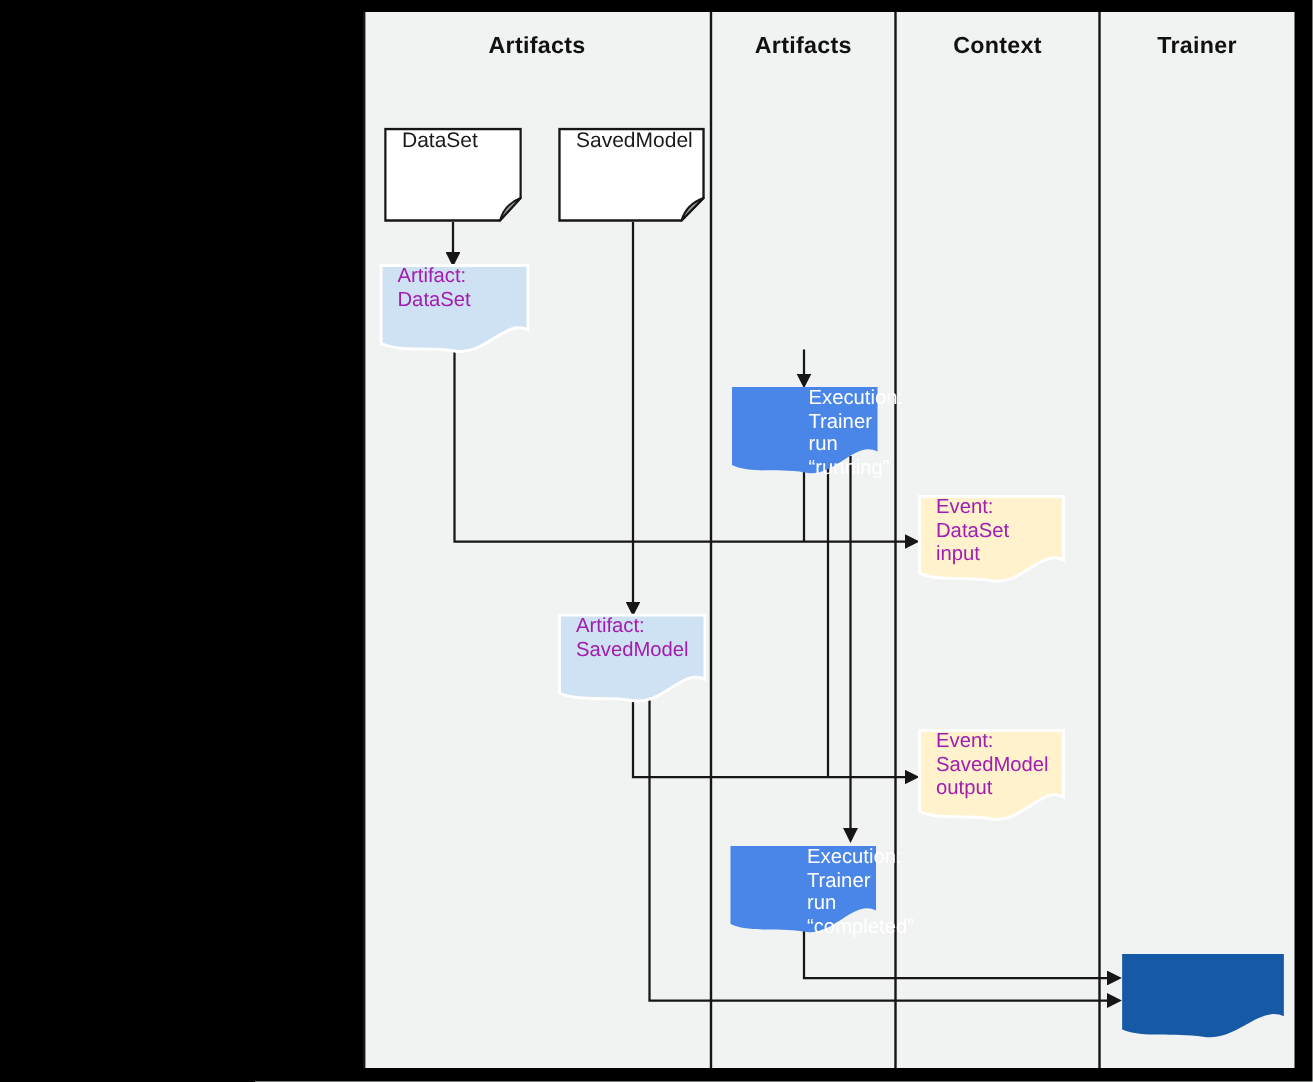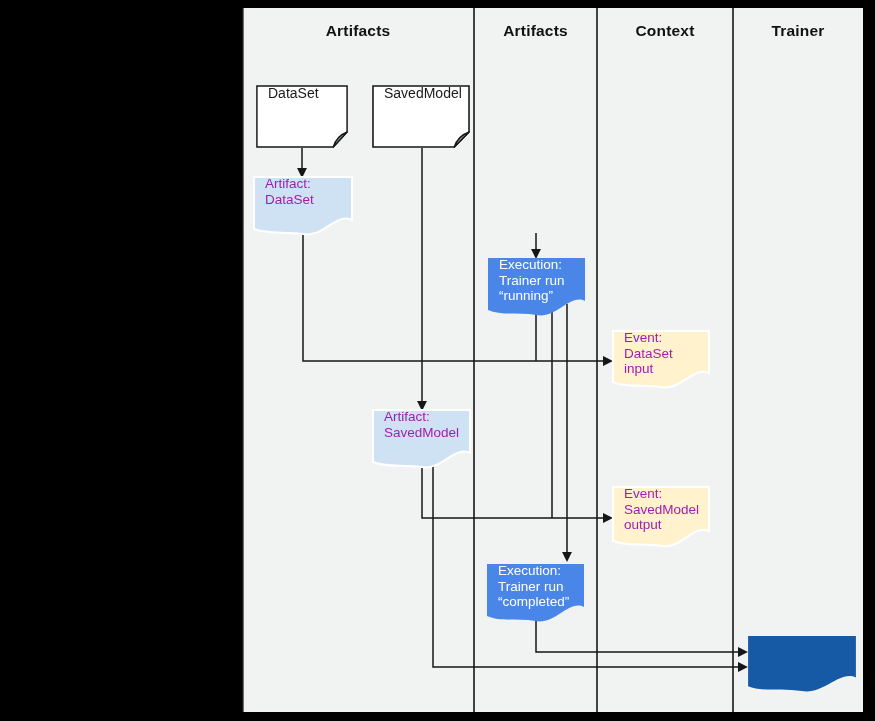--- a/index.html
+++ b/index.html
@@ -16,21 +16,21 @@
     position:absolute;top:14px;text-align:center;
     font-size:15.5px;font-weight:700;color:#111;letter-spacing:.2px;
   }
   .node{position:absolute;display:flex;flex-direction:column;justify-content:flex-start;box-sizing:border-box;}
   .node svg{position:absolute;left:0;top:0;width:100%;height:100%;}
   .node .lbl{position:relative;z-index:2;white-space:pre-line;}
   .note{padding:0 6px 10px 12px;}
   .note .lbl{font-size:14px;color:#1a1a1a;}
   .flow{padding:0 6px 13px 12px;}
   .flow .lbl{font-size:13.5px;line-height:15.5px;color:#a21caf;}
-  .flow.dark .lbl{color:#ffffff;}
+  .flow.dark .lbl{color:#ffffff;margin-left:40px;}
 </style>
 </head>
 <body>
 
 <div class="canvas">
 
   <svg class="wires" viewBox="0 0 621 704">
     <defs>
       <marker id="arr" viewBox="0 0 10 10" refX="2" refY="5" markerWidth="6.6" markerHeight="6.6" orient="auto">
         <path d="M0,0 L10,5 L0,10 Z" fill="#161616"></path>

